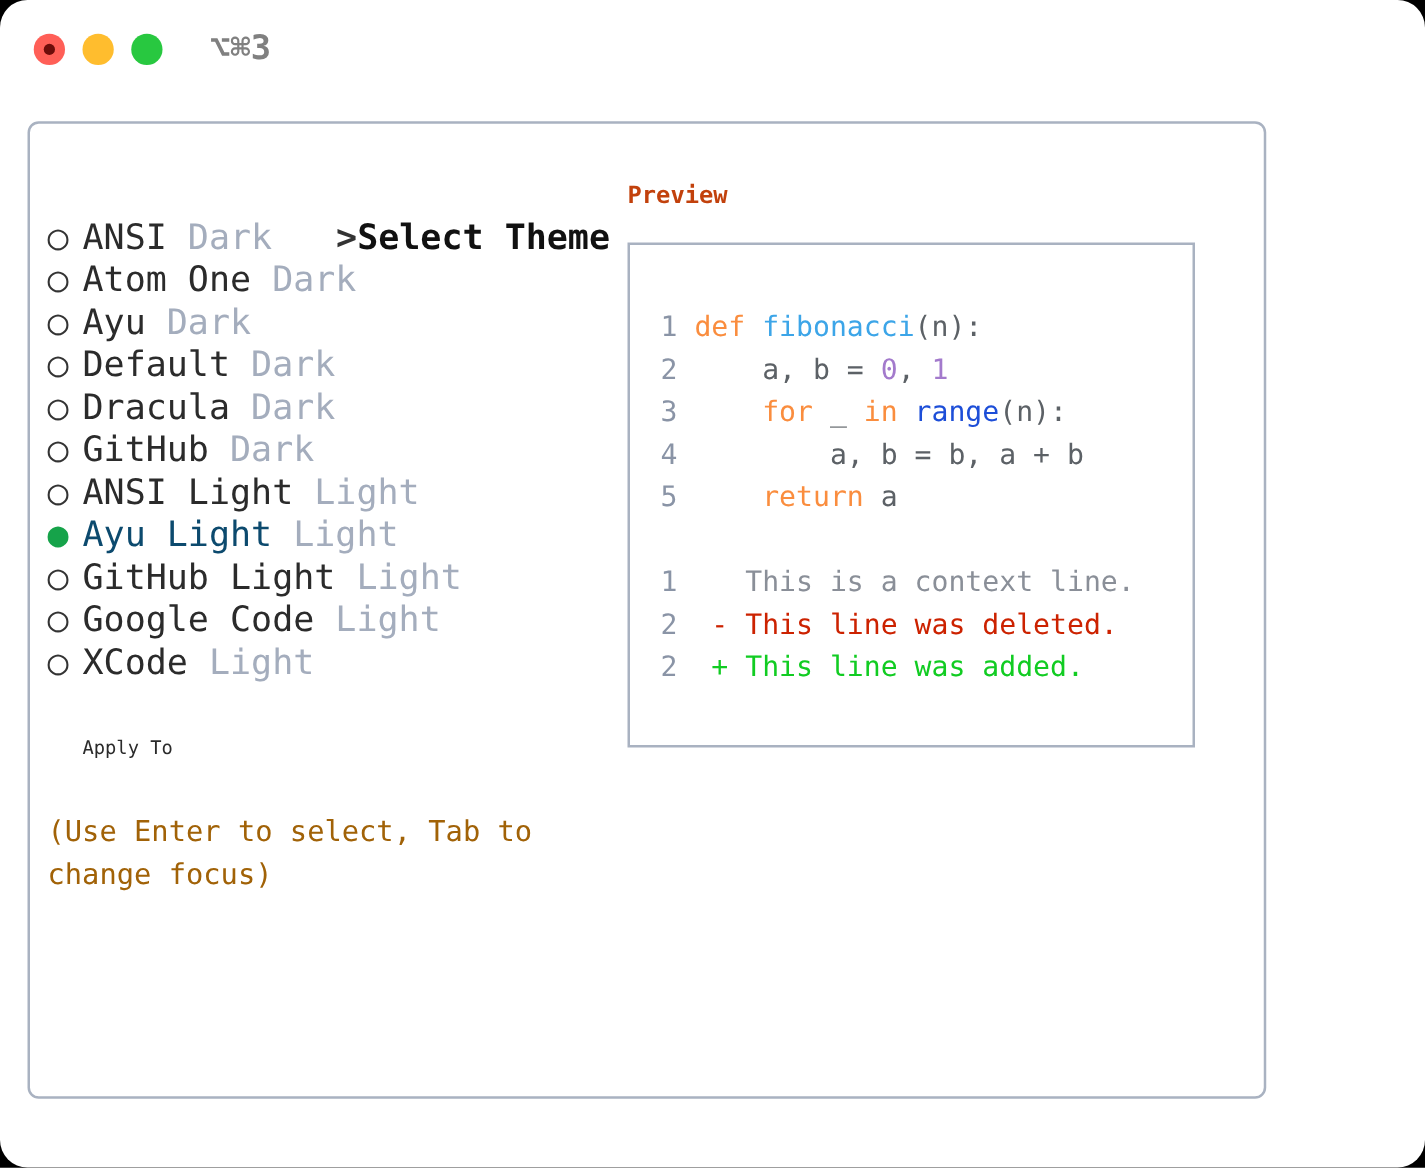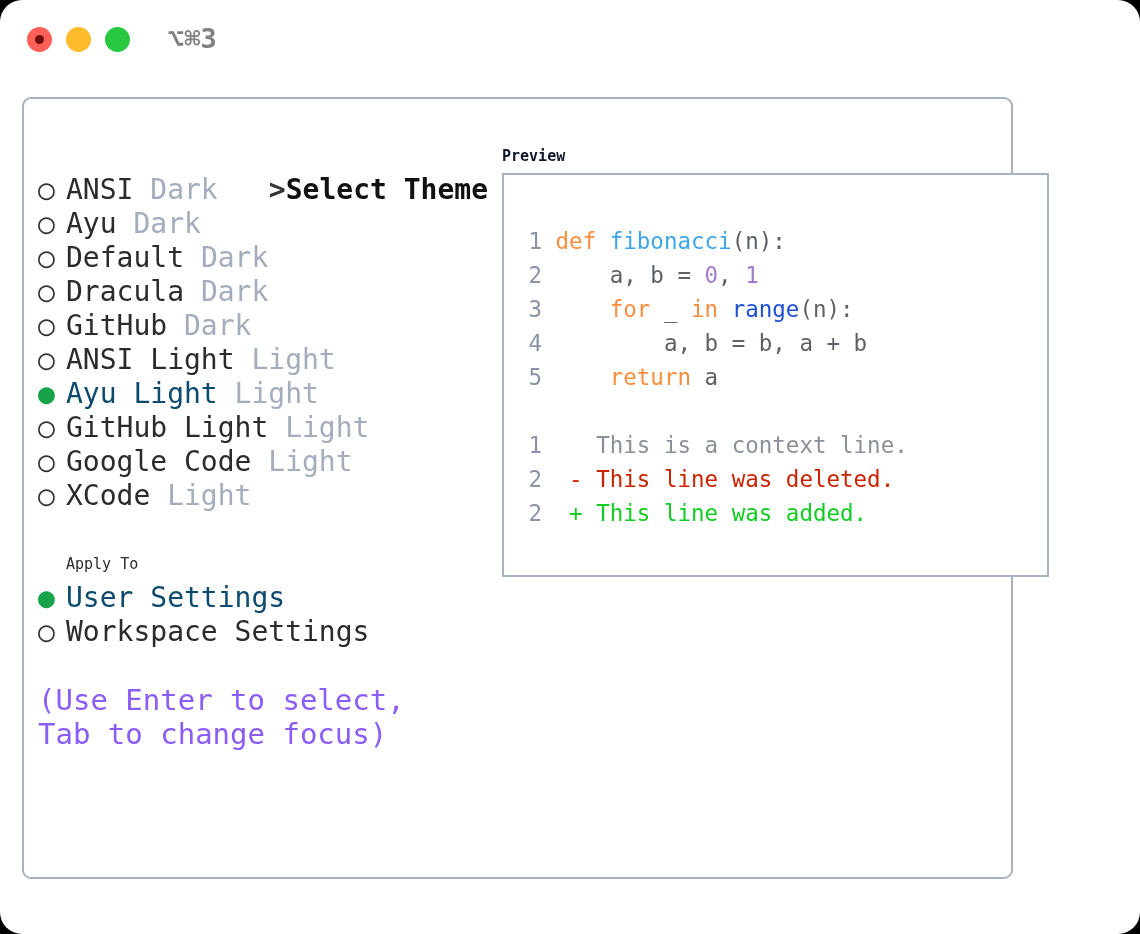--- a/index.html
+++ b/index.html
@@ -133,46 +133,47 @@
     font-size: 15px;
     white-space: pre;
     color: #2b2b2b;
     padding-left: 28px;
   }
 
   .spacer-sm { height: 34px; }
   .spacer-md { height: 34px; }
 
   .hint {
-    font-size: 29px;
-    line-height: 34px;
-    color: #8b5cf6;
+    font-size: 23px;
+    line-height: 34px;
+    color: #a16207;
     width: 420px;
     white-space: pre-wrap;
     word-break: normal;
   }
 
   
   .right-col {
     position: absolute;
     left: 478px;
     top: 40px;
     width: 500px;
   }
 
   .preview-title {
-    font-size: 15px;
+    font-size: 19px;
     line-height: 34px;
     font-weight: bold;
-    color: #0f172a;
-    white-space: pre;
+    color: #c2410c;
+    white-space: pre;
+    margin-bottom: 21px;
   }
 
   .codebox {
-    width: 547px;
+    width: 454px;
     height: 404px;
     box-sizing: border-box;
     border: 2px solid #a9b2c1;
     background: #ffffff;
     position: relative;
   }
 
   .code-inner {
     position: absolute;
     left: 10px;
@@ -224,39 +225,36 @@
     <div class="columns">
 
       <div class="left-col">
 
         <div class="row header-row">
           <span class="marker">&gt;</span><span>Select Theme</span>
         </div>
 
         <div id="theme-items">
             <div class="row"><span class="marker">○</span><span class="name">ANSI</span><span> </span><span class="kind">Dark</span></div>
+            <div class="row"><span class="marker">○</span><span class="name">Atom One</span><span> </span><span class="kind">Dark</span></div>
             <div class="row"><span class="marker">○</span><span class="name">Ayu</span><span> </span><span class="kind">Dark</span></div>
             <div class="row"><span class="marker">○</span><span class="name">Default</span><span> </span><span class="kind">Dark</span></div>
             <div class="row"><span class="marker">○</span><span class="name">Dracula</span><span> </span><span class="kind">Dark</span></div>
             <div class="row"><span class="marker">○</span><span class="name">GitHub</span><span> </span><span class="kind">Dark</span></div>
             <div class="row"><span class="marker">○</span><span class="name">ANSI Light</span><span> </span><span class="kind">Light</span></div>
             <div class="row"><span class="marker sel">●</span><span class="name sel">Ayu Light</span><span> </span><span class="kind">Light</span></div>
             <div class="row"><span class="marker">○</span><span class="name">GitHub Light</span><span> </span><span class="kind">Light</span></div>
             <div class="row"><span class="marker">○</span><span class="name">Google Code</span><span> </span><span class="kind">Light</span></div>
             <div class="row"><span class="marker">○</span><span class="name">XCode</span><span> </span><span class="kind">Light</span></div>
           </div>
 
         <div class="spacer-sm"></div>
 
         <div class="apply-header">Apply To</div>
 
-        <div id="apply-items">
-            <div class="row"><span class="marker sel">●</span><span class="name sel">User Settings</span></div>
-            <div class="row"><span class="marker">○</span><span class="name">Workspace Settings</span></div>
-          </div>
 
         <div class="spacer-md"></div>
 
         <div class="hint">(Use Enter to select, Tab to change focus)</div>
       </div>
 
       <div class="right-col">
 
         <div class="preview-title">Preview</div>
 

